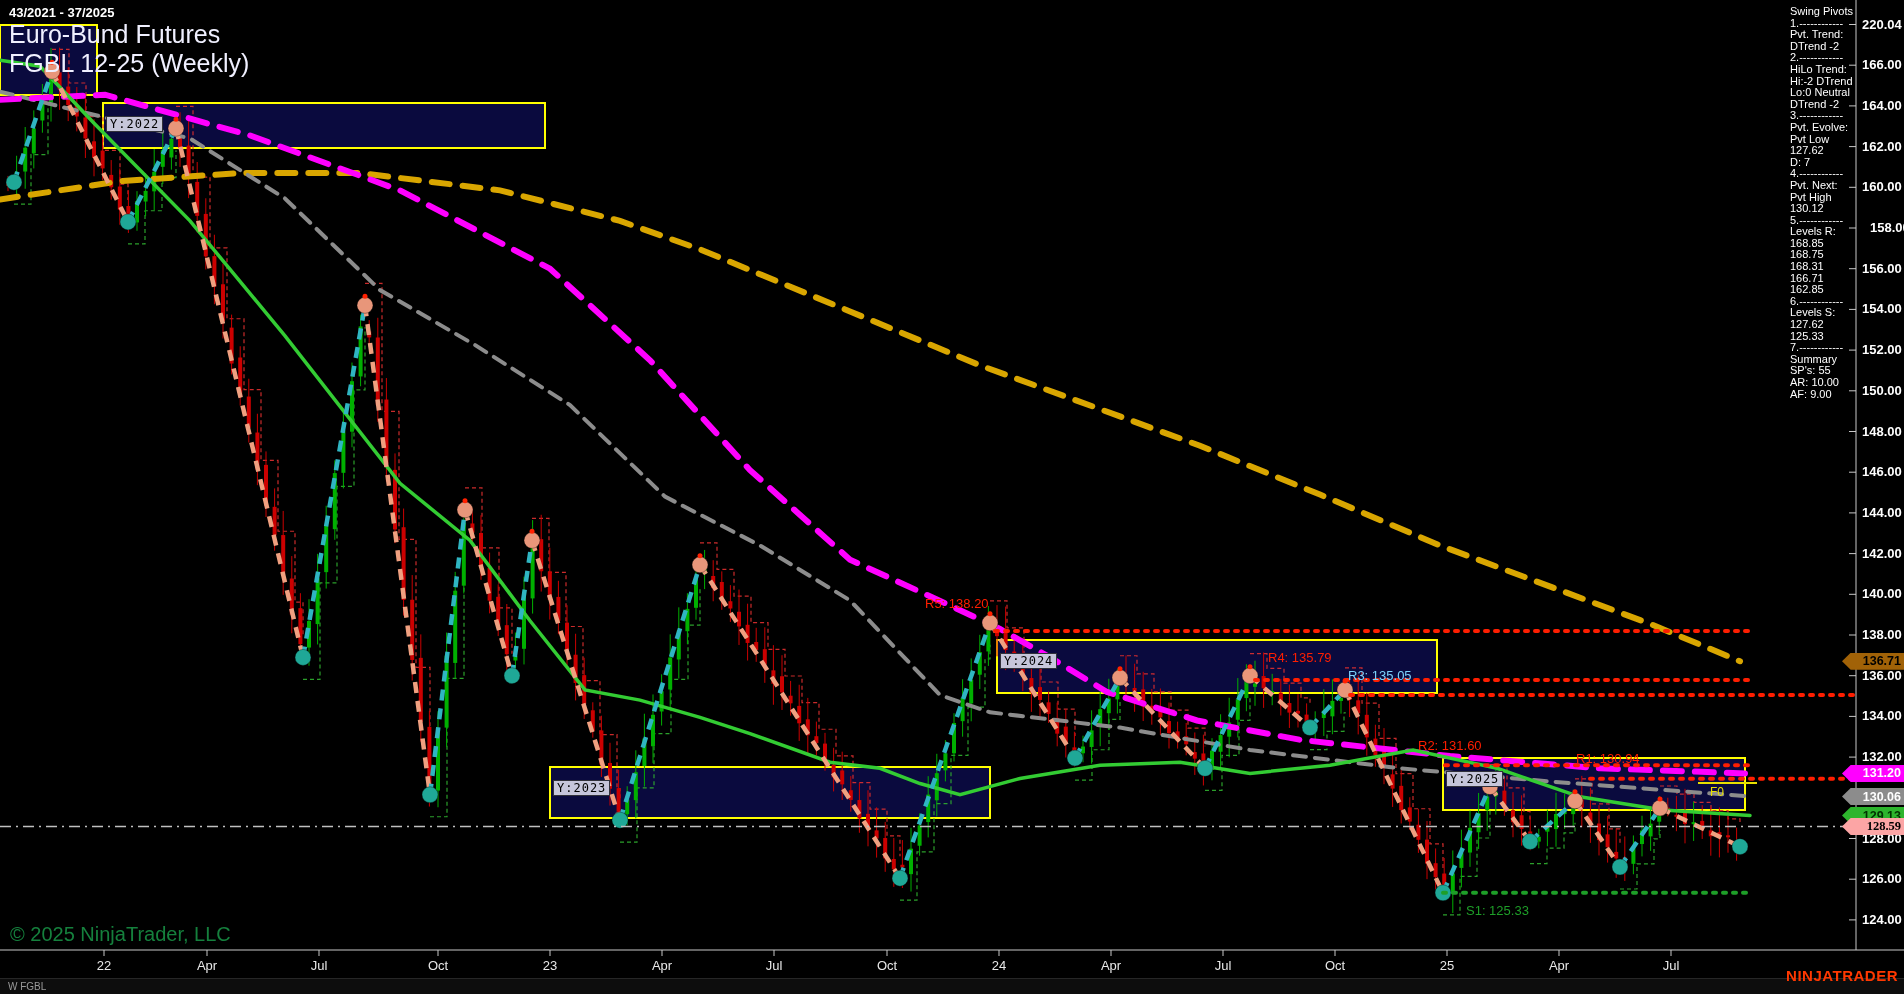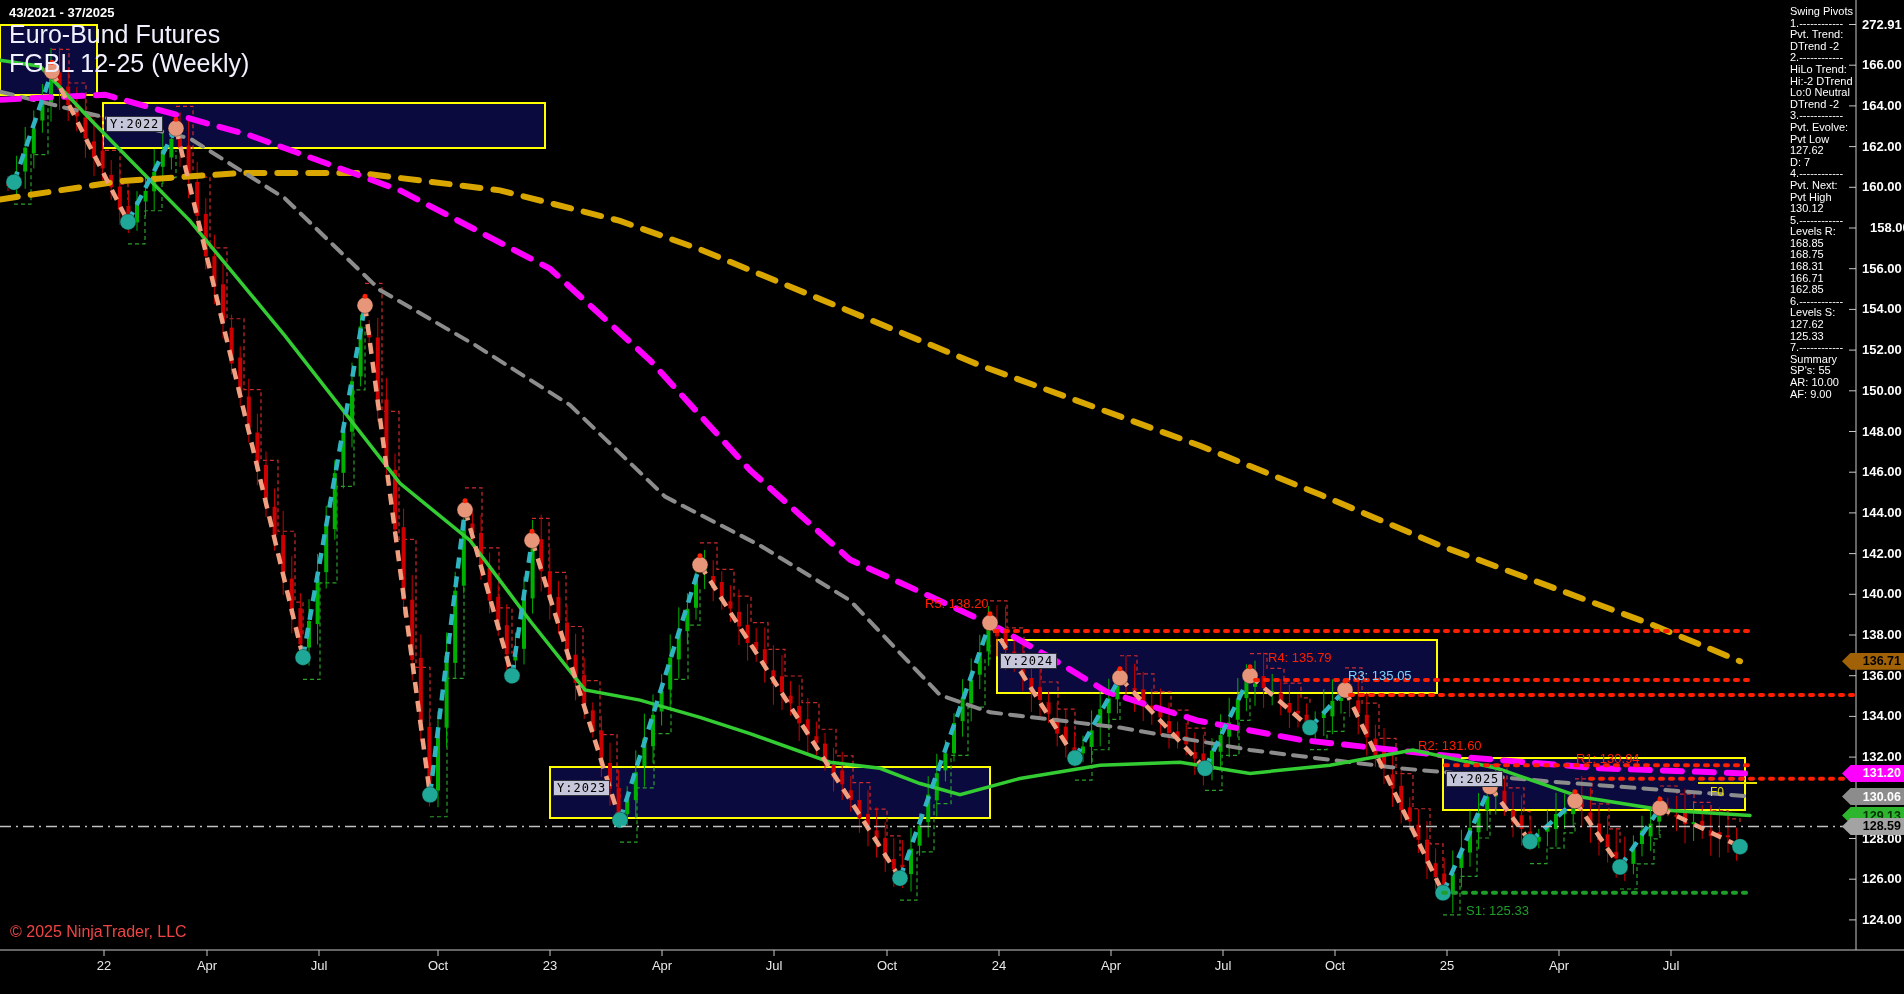--- a/index.html
+++ b/index.html
@@ -3,21 +3,21 @@
 <meta charset="utf-8">
 <style>
   html,body{margin:0;padding:0;background:#000;}
   #app{position:relative;width:1904px;height:994px;background:#000;overflow:hidden;
        font-family:"Liberation Sans",sans-serif;}
   #chart-svg{position:absolute;left:0;top:0;}
   .hdr{position:absolute;left:9px;color:#f0f0ff;z-index:30;}
   #range-label{top:5px;font-size:13px;font-weight:bold;color:#fff;}
   #title{top:20px;font-size:25px;}
   #subtitle{top:49px;font-size:25px;}
-  #copyright{position:absolute;left:10px;top:923px;color:#ef4444;font-size:16px;z-index:30;}
+  #copyright{position:absolute;left:10px;top:923px;color:#15803d;font-size:20px;z-index:30;}
   #statusbar{position:absolute;left:0;top:978px;width:1904px;height:16px;background:#0d0d0d;
              border-top:1px solid #262626;z-index:31;}
   #instrument{position:absolute;left:8px;top:2px;color:#9a9a9a;font-size:10px;}
   #brand{position:absolute;right:6px;top:-12px;color:#ff3800;font-size:15px;font-weight:bold;letter-spacing:.5px;}
   #pivot-panel{position:absolute;left:1790px;top:6px;width:64px;color:#fff;font-size:11px;
                line-height:11.6px;z-index:25;white-space:nowrap;}
   .mk{position:absolute;left:1842px;width:62px;height:17px;z-index:26;
       clip-path:polygon(0 50%,14% 0,100% 0,100% 100%,14% 100%);
       font-size:12.5px;font-weight:bold;text-align:right;padding-right:3px;box-sizing:border-box;
       display:flex;align-items:center;justify-content:flex-end;}
@@ -625,31 +625,35 @@
       <div>125.33</div>
       <div>7.------------</div>
       <div>Summary</div>
       <div>SP's: 55</div>
       <div>AR: 10.00</div>
       <div>AF: 9.00</div>
     </div>
 
   <div id="copyright">© 2025 NinjaTrader, LLC</div>
 
+  <div id="statusbar">
+    <div id="instrument">W FGBL</div>
+    <div id="brand">NINJATRADER</div>
+  </div>
 <div class="lvl-label" style="left: 925px; top: 596px; color: rgb(255, 30, 0);">R5: 138.20</div>
     <div class="lvl-label" style="left: 1268px; top: 650px; color: rgb(255, 30, 0);">R4: 135.79</div>
     <div class="lvl-label" style="left: 1348px; top: 668px; color: #7dd3fc;">R3: 135.05</div>
     <div class="lvl-label" style="left: 1418px; top: 738px; color: rgb(255, 30, 0);">R2: 131.60</div>
     <div class="lvl-label" style="left: 1576px; top: 751px; color: rgb(255, 30, 0);">R1: 130.94</div>
     <div class="lvl-label" style="left: 1466px; top: 903px; color: rgb(30, 158, 40);">S1: 125.33</div>
     <div class="ybox-chip" style="left: 106px; top: 116px;">Y:2022</div>
     <div class="ybox-chip" style="left: 553px; top: 780px;">Y:2023</div>
     <div class="ybox-chip" style="left: 1000px; top: 653px;">Y:2024</div>
     <div class="ybox-chip" style="left: 1446px; top: 771px;">Y:2025</div>
-    <div class="ptick" style="top: 16.5px;">272.91</div>
+    <div class="ptick" style="top: 16.5px;">220.04</div>
     <div class="ptick" style="top: 57.2px;">166.00</div>
     <div class="ptick" style="top: 97.9px;">164.00</div>
     <div class="ptick" style="top: 138.6px;">162.00</div>
     <div class="ptick" style="top: 179.3px;">160.00</div>
     <div class="ptick" style="top: 220px; margin-left: 8px;">158.00</div>
     <div class="ptick" style="top: 260.7px;">156.00</div>
     <div class="ptick" style="top: 301.4px;">154.00</div>
     <div class="ptick" style="top: 342.1px;">152.00</div>
     <div class="ptick" style="top: 382.8px;">150.00</div>
     <div class="ptick" style="top: 423.5px;">148.00</div>
@@ -677,14 +681,14 @@
     <div class="ttick" style="left: 1111px;">Apr</div>
     <div class="ttick" style="left: 1223px;">Jul</div>
     <div class="ttick" style="left: 1335px;">Oct</div>
     <div class="ttick" style="left: 1447px;">25</div>
     <div class="ttick" style="left: 1559px;">Apr</div>
     <div class="ttick" style="left: 1671px;">Jul</div>
     <div class="mk" style="top: 652.751px; background: #a16207; color: rgb(0, 0, 0);">136.71</div>
     <div class="mk" style="top: 764.88px; background: rgb(255, 0, 255); color: rgb(255, 255, 255);">131.20</div>
     <div class="mk" style="top: 788.079px; background: rgb(140, 140, 140); color: rgb(255, 255, 255);">130.06</div>
     <div class="mk" style="top: 807.005px; background: rgb(45, 181, 45); color: rgb(0, 51, 0);">129.13</div>
-    <div class="mk" style="top: 817.994px; background: #a3a3a3; color: rgb(0, 0, 0);">128.59</div>
+    <div class="mk" style="top: 817.994px; background: #fca5a5; color: rgb(0, 0, 0); font-family: Liberation Serif, serif;">128.59</div>
   </div>
 
 </body></html>

